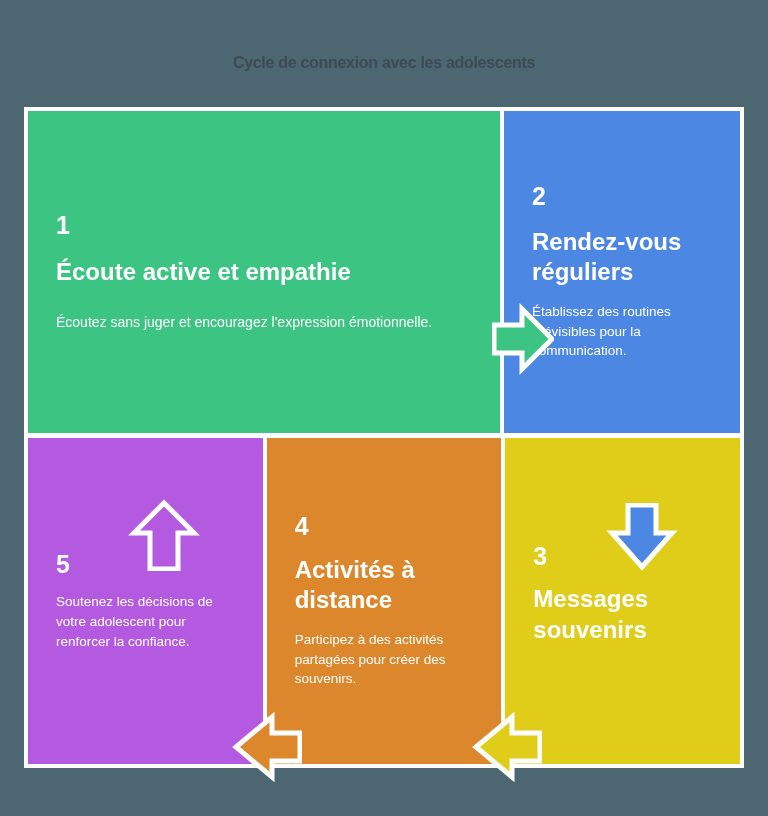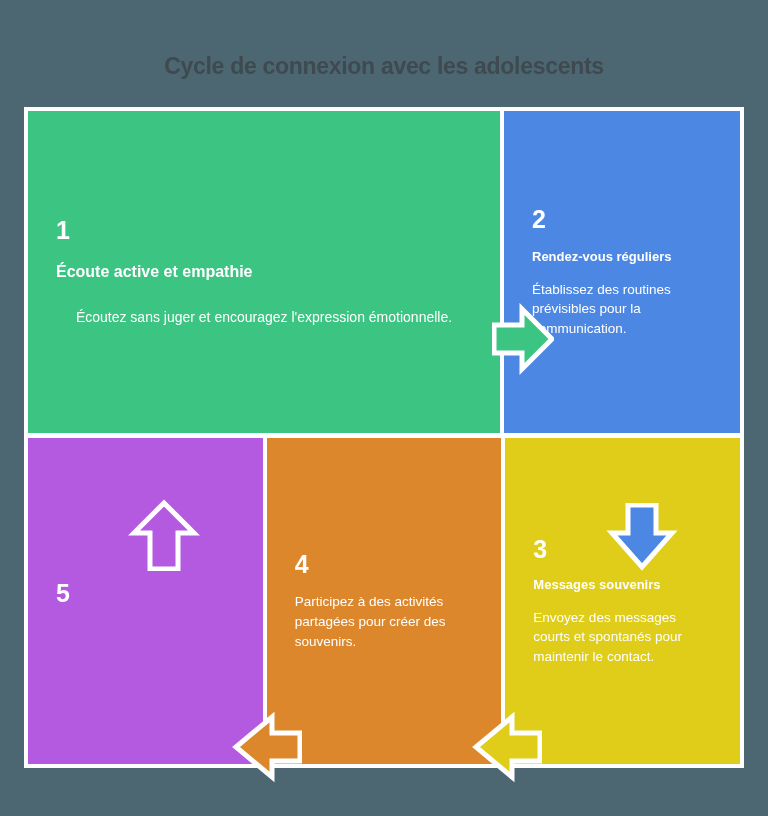--- a/index.html
+++ b/index.html
@@ -9,21 +9,21 @@
     height: 816px;
     background: #4c6772;
     font-family: "Liberation Sans", sans-serif;
     overflow: hidden;
     position: relative;
   }
 
   #page-title {
     text-align: center;
     color: #3e4a4f;
-    font-size: 23px;
+    font-size: 16px;
     font-weight: bold;
     letter-spacing: -0.3px;
     padding-top: 55px;
     line-height: 1;
   }
 
   
   #cycle-grid {
     position: absolute;
     left: 24px;
@@ -67,35 +67,35 @@
 
   .panel-num {
     color: #ffffff;
     font-size: 25px;
     font-weight: bold;
     line-height: 1.1;
     margin-bottom: 14px;
   }
   .panel-title {
     color: #ffffff;
-    font-size: 13px;
+    font-size: 24px;
     font-weight: bold;
     line-height: 1.28;
     margin-bottom: 14px;
   }
   .panel-desc {
     color: #ffffff;
     font-size: 13.5px;
     font-weight: normal;
     line-height: 1.45;
   }
 
   .panel-1 .panel-num   { font-size: 25px; margin-bottom: 18px; }
-  .panel-1 .panel-title { font-size: 16px; margin-bottom: 24px; }
-  .panel-1 .panel-desc  { font-size: 14px; text-align: center; }
+  .panel-1 .panel-title { font-size: 24px; margin-bottom: 24px; }
+  .panel-1 .panel-desc  { font-size: 14px; }
 
   .panel-2 .panel-num   { margin-bottom: 16px; }
 
   
   .arrow {
     position: absolute;
     pointer-events: none;
     z-index: 6;
   }
   .arrow-1-2 { left: 464px;  top: 192px;  width: 62px;  height: 72px; }
@@ -127,31 +127,32 @@
       </div>
 
     </div>
 
     <div class="row-spacer"></div>
 
     <div class="row row-bottom">
 
       <div class="panel panel-5" style="background: rgb(180, 90, 224);">
         <div class="panel-num">5</div>
+        <div class="panel-desc">Soutenez les décisions de votre adolescent pour renforcer la confiance.</div>
       </div>
 
       <div class="panel panel-4" style="background: rgb(221, 135, 45);">
         <div class="panel-num">4</div>
+        <div class="panel-title">Activités à distance</div>
         <div class="panel-desc">Participez à des activités partagées pour créer des souvenirs.</div>
       </div>
 
       <div class="panel panel-3" style="background: rgb(223, 205, 25);">
         <div class="panel-num">3</div>
         <div class="panel-title">Messages souvenirs</div>
-        <div class="panel-desc">Envoyez des messages courts et spontanés pour maintenir le contact.</div>
       </div>
 
     </div>
 
     <svg class="arrow arrow-1-2" viewBox="0 0 62 72">
       <polygon points="2,22 30,22 30,6 60,36 30,66 30,50 2,50" fill="#3cc482" stroke="#ffffff" stroke-width="5" stroke-linejoin="miter"></polygon>
     </svg>
 
     <svg class="arrow arrow-2-3" viewBox="0 0 72 68">
       <polygon points="22,2 50,2 50,30 66,30 36,64 6,30 22,30" fill="#4c87e4" stroke="#ffffff" stroke-width="5" stroke-linejoin="miter"></polygon>

